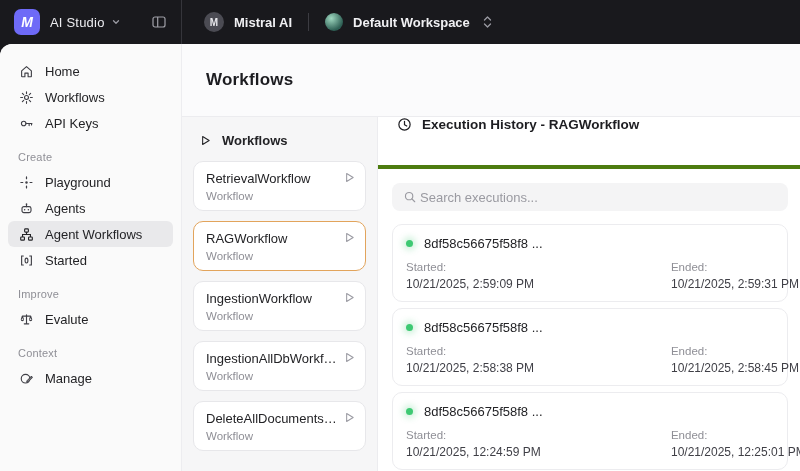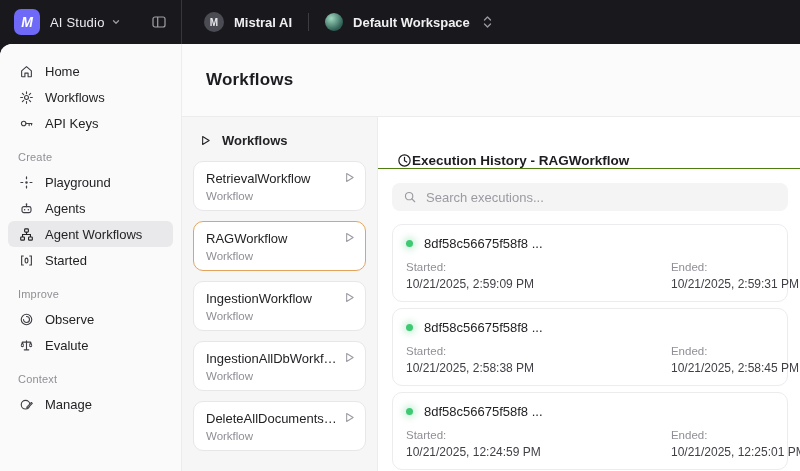--- a/index.html
+++ b/index.html
@@ -46,23 +46,23 @@
   .wf-panel { width:196px; flex:0 0 196px; background:#f6f6f7; border-right:1px solid #ececef; padding:12px 11px; overflow:hidden; }
   .wf-header { display:flex; align-items:center; gap:10px; font-size:13px; font-weight:600; color:#232326; padding:4px 6px 13px 6px; }
   .wf-card { background:#fff; border:1px solid #e7e7ea; border-radius:10px; padding:9px 10px 8px 12px; margin-bottom:10px; position:relative; cursor:pointer; }
   .wf-card.selected { border:1.5px solid #e2a45c; }
   .wf-name { font-size:13px; color:#232326; white-space:nowrap; overflow:hidden; text-overflow:ellipsis; padding-right:18px; }
   .wf-type { font-size:11.5px; color:#8f8f96; margin-top:4px; }
   .wf-play { position:absolute; top:9px; right:9px; }
 
   
   .eh-panel { flex:1; background:#fff; display:flex; flex-direction:column; min-width:0; }
-  .eh-header { height:52px; flex:0 0 52px; display:flex; align-items:flex-end; padding:0 19px; font-size:13.5px; font-weight:600; color:#1d1d21; border-bottom:1px solid #4d7c0f; }
+  .eh-header { height:52px; flex:0 0 52px; display:flex; align-items:flex-start; gap:10px; padding:0 19px; font-size:13.5px; font-weight:600; color:#1d1d21; border-bottom:4px solid #4d7c0f; }
   .eh-body { flex:1; padding:14px 12px 0 14px; overflow:hidden; }
-  .search-box { height:28px; background:#f4f4f5; border-radius:8px; display:flex; align-items:center; gap:9px; padding:0 11px; margin-bottom:13px; }
+  .search-box { height:28px; background:#f4f4f5; border-radius:8px; display:flex; align-items:center; gap:3px; padding:0 11px; margin-bottom:13px; }
   .search-box input { border:none; outline:none; background:transparent; font-family:"Liberation Sans", sans-serif; font-size:13px; color:#3f3f46; width:100%; }
   .search-box input::placeholder { color:#9a9aa1; }
   .exec-card { border:1px solid #ececef; border-radius:10px; background:#fff; padding:11px 13px 10px 13px; margin-bottom:6px; }
   .exec-top { display:flex; align-items:center; gap:11px; margin-bottom:10px; }
   .dot { width:7px; height:7px; border-radius:50%; background:#3ec973; box-shadow:0 0 6px 3px rgba(62,201,115,.25); flex:0 0 7px; }
   .exec-id { font-size:13px; color:#232326; }
   .exec-cols { display:flex; }
   .exec-col-l { flex:0 0 72%; }
   .exec-col-r { flex:1; min-width:0; }
   .exec-label { font-size:11.5px; color:#8f8f96; margin-bottom:4px; }
@@ -176,29 +176,20 @@
             </svg>
         </span>
         <span>Started</span>
       </div>
 
       <div class="section-label">Improve</div>
 
       <div class="side-item">
         <span class="sicon">
           <svg width="15" height="15" viewBox="0 0 16 16">
-              <circle cx="8" cy="8" r="5.6" fill="none" stroke="#3f3f46" stroke-width="1.2"></circle>
-              <path d="M8 4.8a3.2 3.2 0 1 1-3.2 3.2" fill="none" stroke="#3f3f46" stroke-width="1.2" stroke-linecap="round"></path>
-            </svg>
-        </span>
-        <span>Observe</span>
-      </div>
-      <div class="side-item">
-        <span class="sicon">
-          <svg width="15" height="15" viewBox="0 0 16 16">
               <path d="M8 3v9.6M5.6 12.6h4.8M3.6 4.4h8.8" fill="none" stroke="#3f3f46" stroke-width="1.2" stroke-linecap="round"></path>
               <path d="M3.6 4.4 2.4 8m1.2-3.6L4.8 8M12.4 4.4 11.2 8m1.2-3.6L13.6 8" fill="none" stroke="#3f3f46" stroke-width="1.1"></path>
               <path d="M2.4 8a1.2 1.2 0 0 0 2.4 0M11.2 8a1.2 1.2 0 0 0 2.4 0" fill="none" stroke="#3f3f46" stroke-width="1.1"></path>
             </svg>
         </span>
         <span>Evalute</span>
       </div>
 
       <div class="section-label">Context</div>
 

